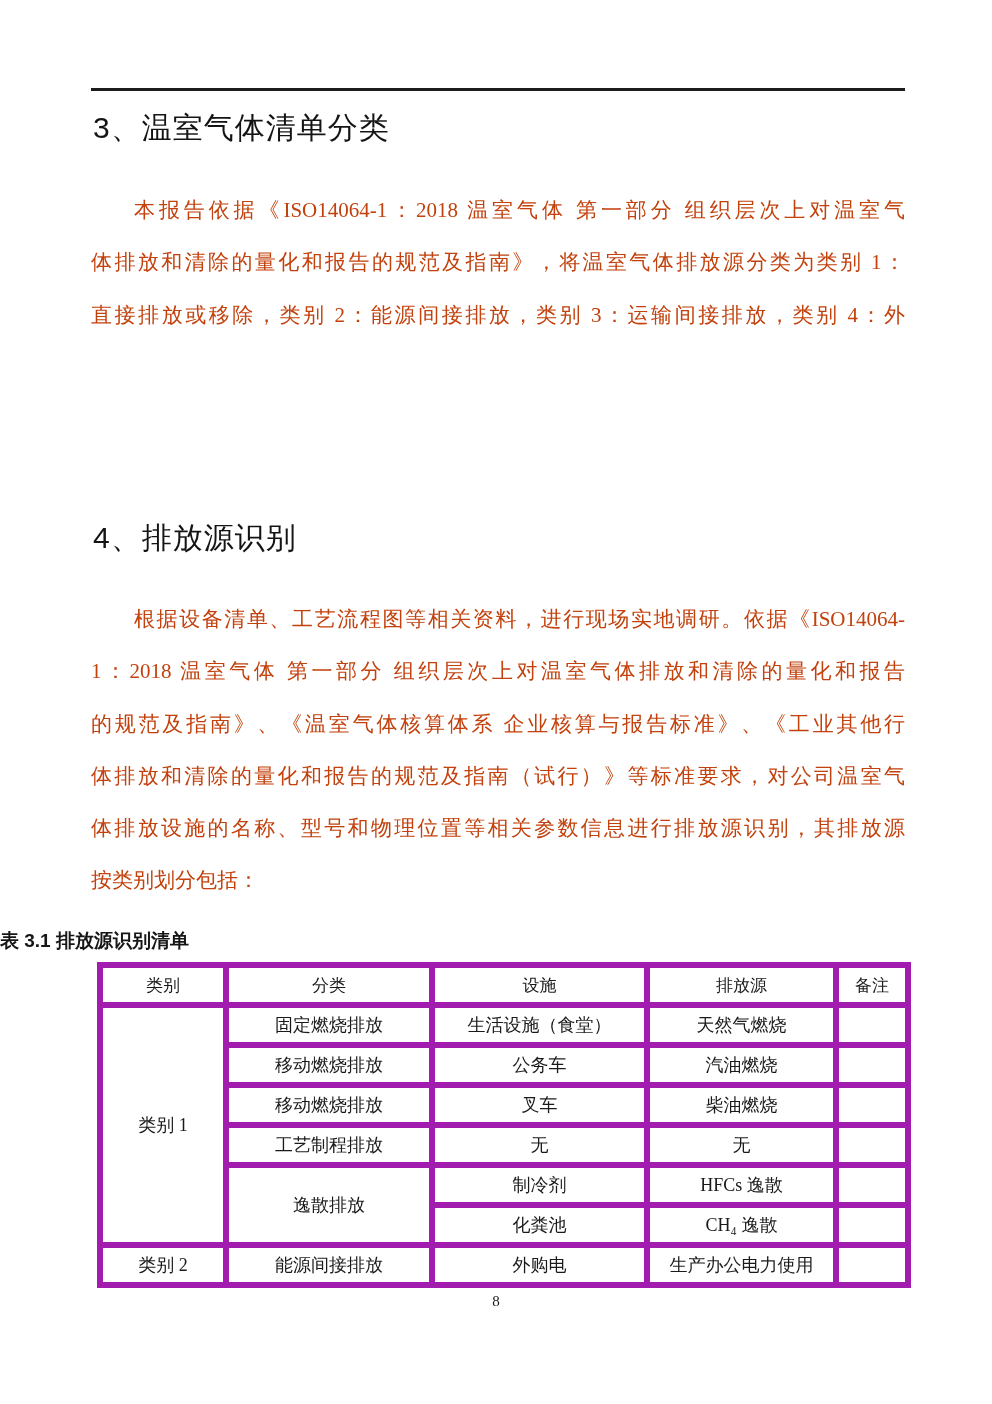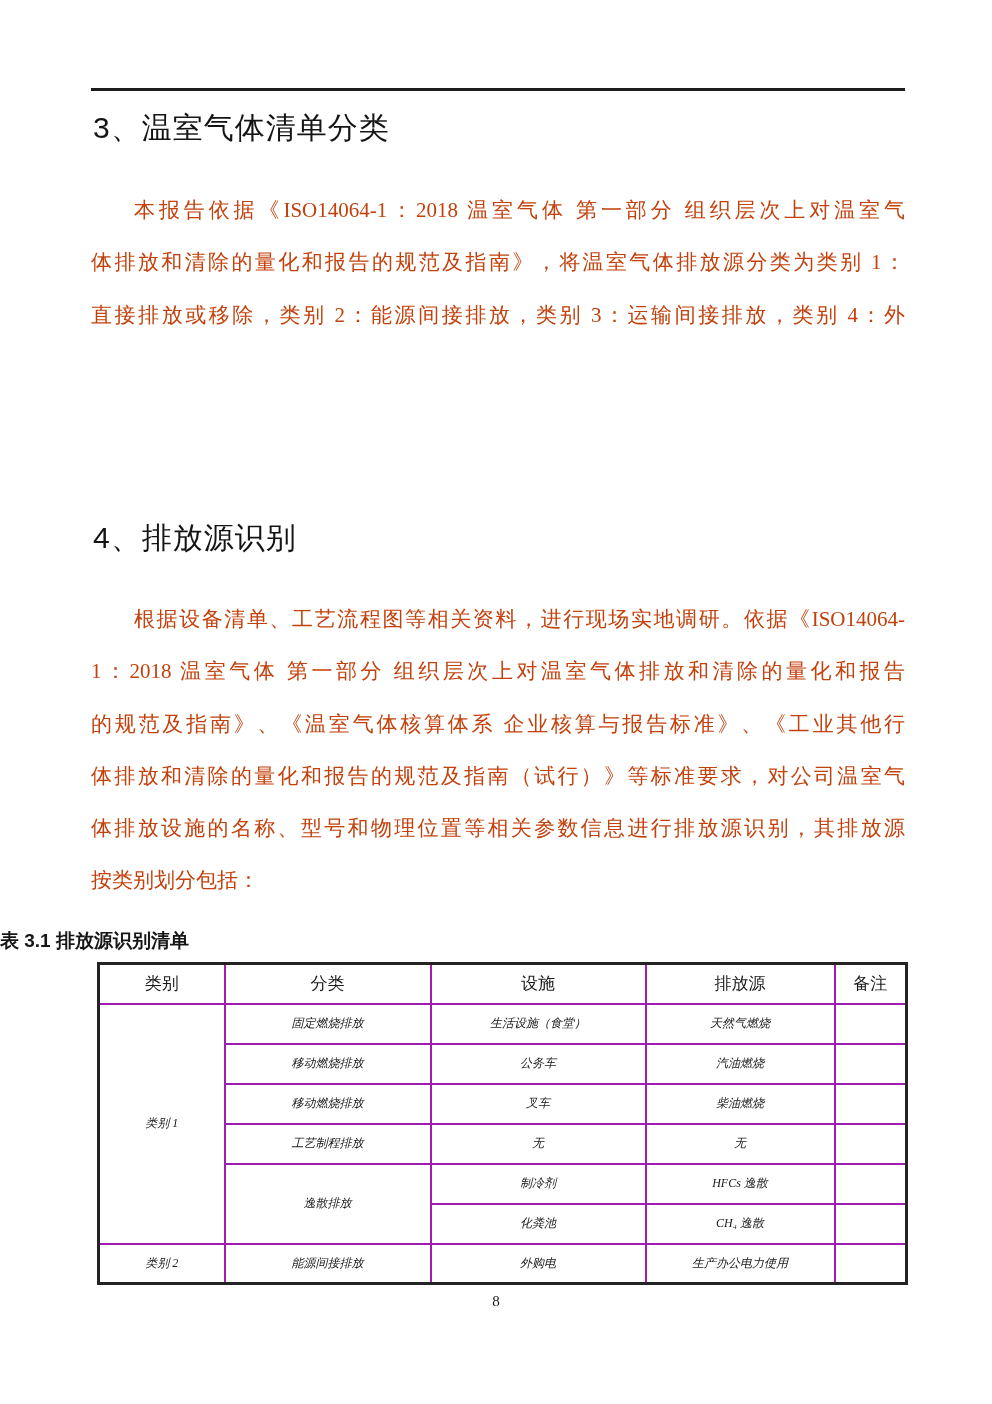--- a/index.html
+++ b/index.html
@@ -66,30 +66,30 @@
   table.emission {
     position: absolute;
     left: 97px;
     top: 962px;
     width: 808px;
     border-collapse: collapse;
     table-layout: fixed;
     border: 3px solid #242424;
   }
   table.emission th, table.emission td {
-    border: 2px solid #a21caf;
+    border: 6px solid #a21caf;
     text-align: center;
     vertical-align: middle;
     font-weight: normal;
     padding: 0 2px;
     overflow: hidden;
   }
   table.emission tr { height: 40px; }
   table.emission th { font-size: 17px; }
-  table.emission td { font-size: 12px; font-style: italic; }
+  table.emission td { font-size: 18px; }
   .page-number {
     position: absolute;
     left: 0;
     top: 1293px;
     width: 100%;
     text-align: center;
     font-size: 15px;
     color: #1c1c1c;
   }
 </style>

